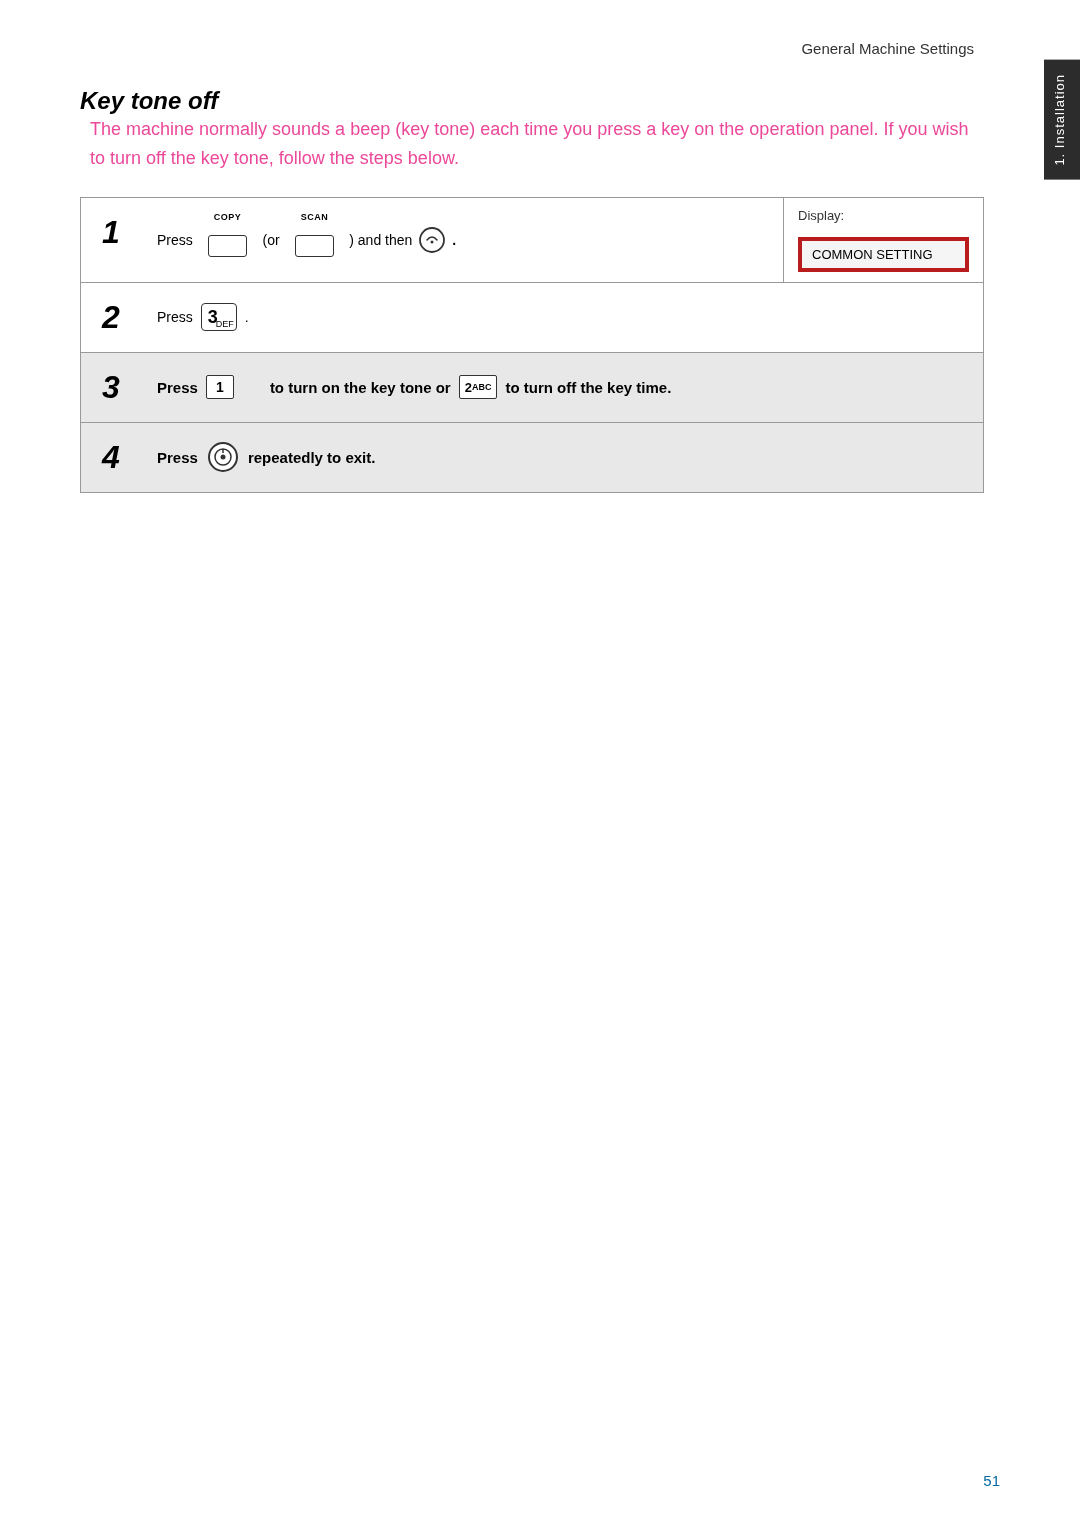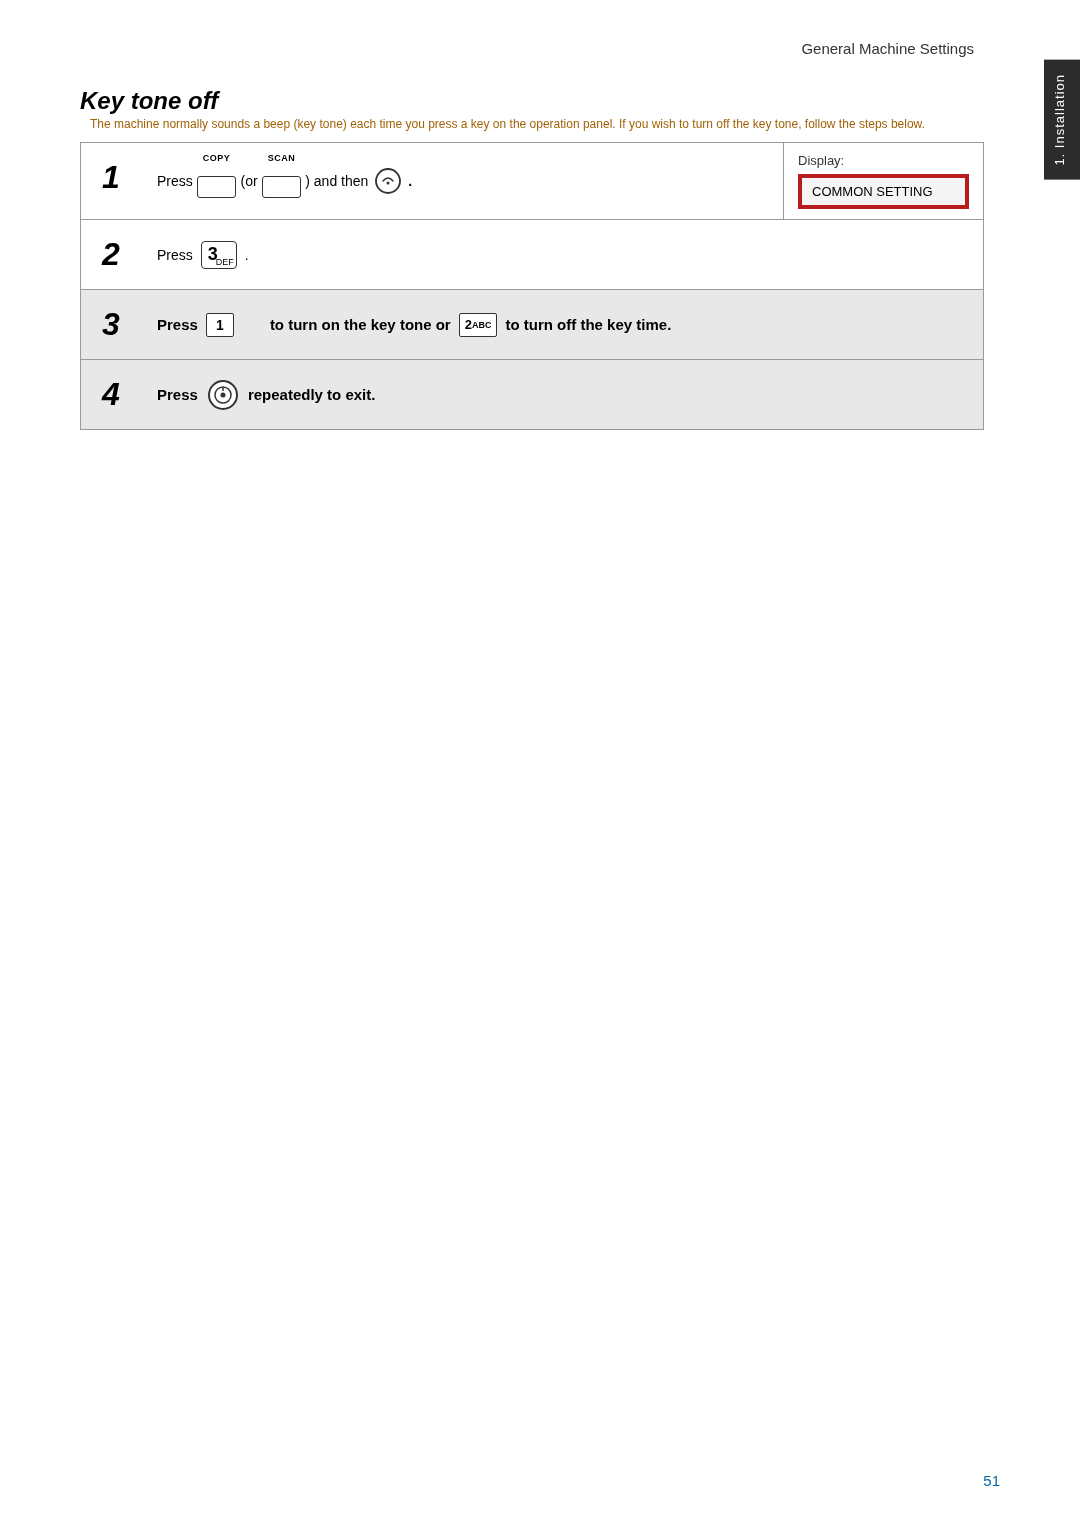--- a/index.html
+++ b/index.html
@@ -50,24 +50,24 @@
     
     .section-title {
       font-size: 24px;
       font-weight: bold;
       font-style: italic;
       color: #000;
     }
 
     
     .intro-text {
-      font-size: 12px;
-      color: #a16207;
+      font-size: 18px;
+      color: #ec4899;
       line-height: 1.6;
-      margin-bottom: 8px;
+      margin-bottom: 24px;
       margin-left: 10px;
     }
 
     
     .steps-table {
       width: 100%;
       border-collapse: collapse;
       border: 1px solid #999;
     }
 
@@ -104,21 +104,21 @@
       gap: 4px;
     }
 
     .step-display-cell {
       width: 200px;
       min-width: 200px;
       padding: 10px 14px;
       border-left: 1px solid #999;
       display: flex;
       flex-direction: column;
-      gap: 6px;
+      gap: 14px;
     }
 
     .display-label {
       font-size: 13px;
       color: #333;
     }
 
     .display-box {
       border: 4px solid #b91c1c;
       background: #f5f5f5;
@@ -158,21 +158,21 @@
       font-weight: bold;
       letter-spacing: 0.5px;
       color: #000;
       white-space: nowrap;
     }
 
     .key-btn-wrapper {
       display: inline-flex;
       flex-direction: column;
       align-items: flex-end;
-      margin: 0 0;
+      margin: 0 11px;
       position: relative;
       padding-top: 12px;
     }
 
     
     .menu-icon {
       display: inline-flex;
       align-items: center;
       justify-content: center;
       width: 28px;

